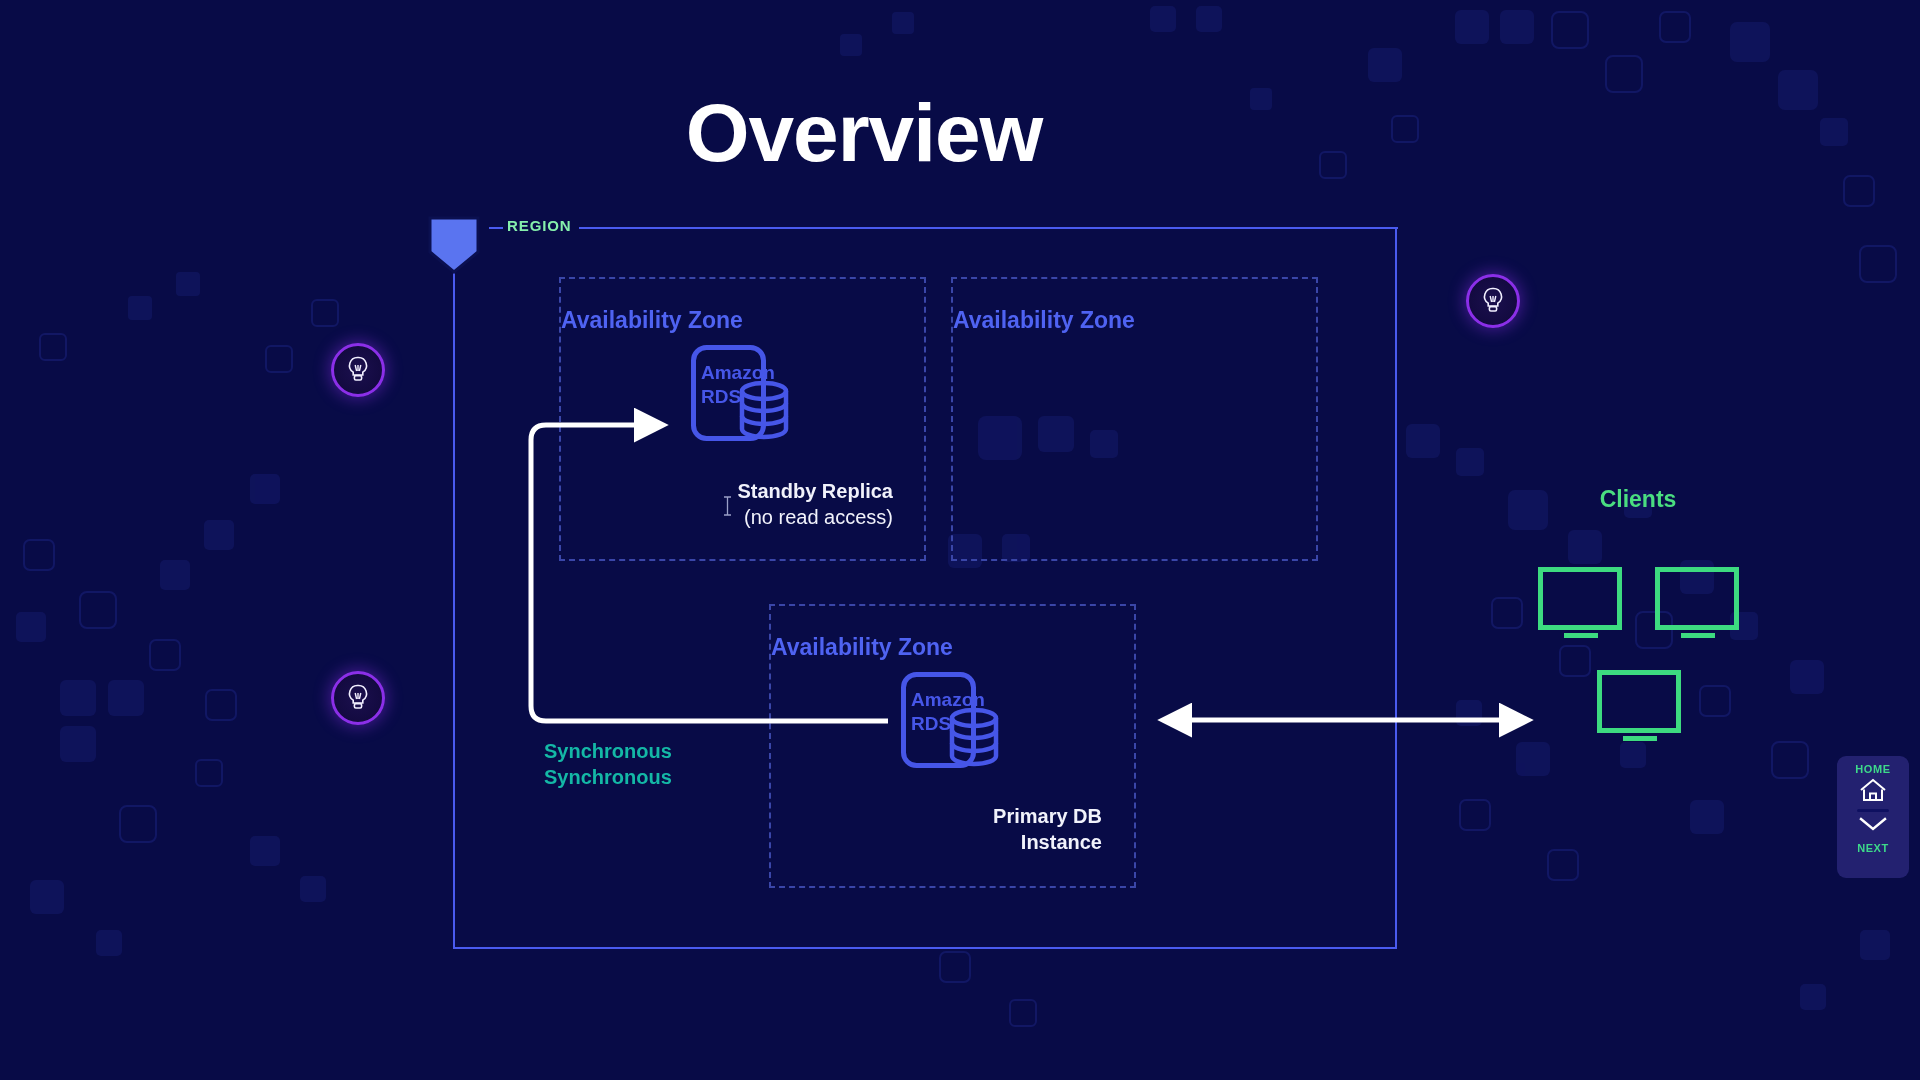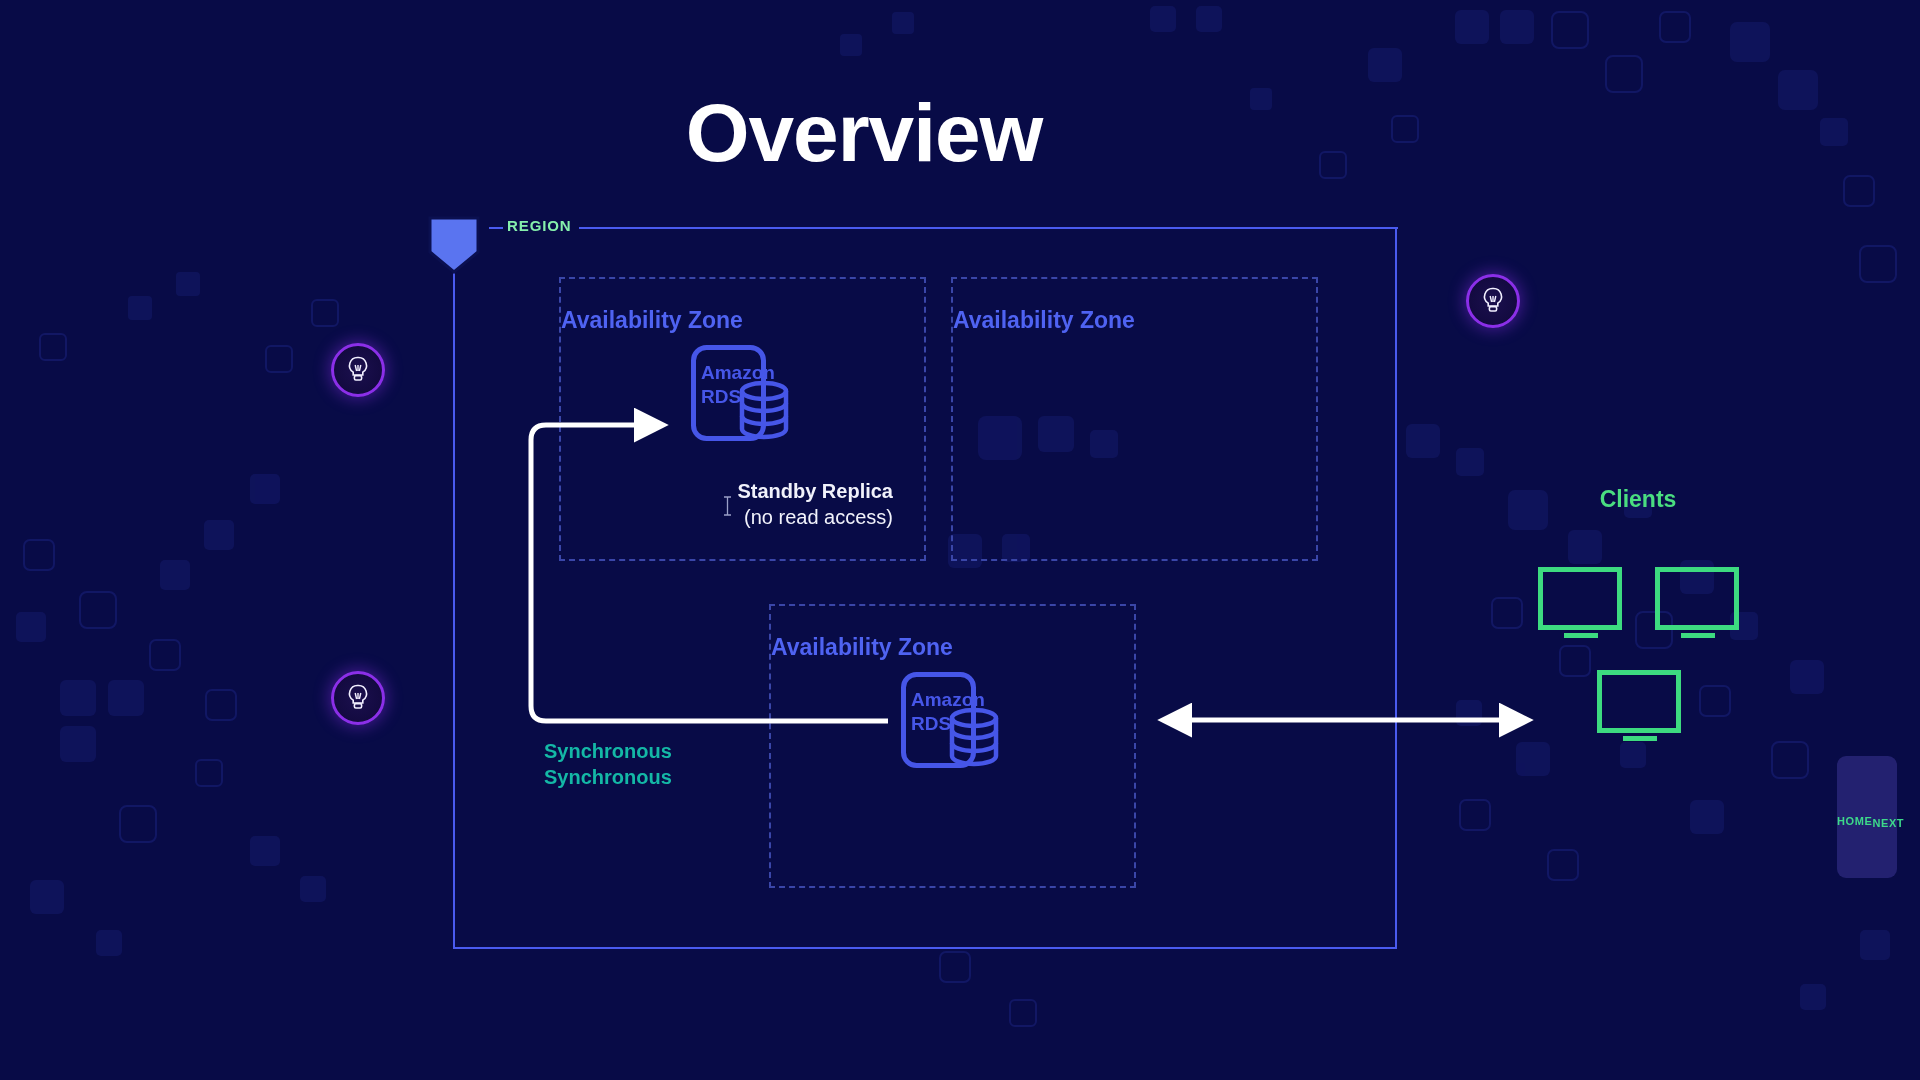--- a/index.html
+++ b/index.html
@@ -195,26 +195,26 @@
   }
   #hotspot-1 { left: 331px; top: 343px; }
   #hotspot-2 { left: 331px; top: 671px; }
   #hotspot-3 { left: 1466px; top: 274px; }
 
   
   #nav-widget {
     position: absolute;
     left: 1837px;
     top: 756px;
-    width: 60px;
+    width: 72px;
     height: 122px;
     background: #232170;
     border-radius: 9px;
     display: flex;
-    flex-direction: row;
+    flex-direction: column;
     align-items: center;
     justify-content: flex-start;
     padding-top: 7px;
   }
   .nav-label {
     font-size: 11px;
     font-weight: 700;
     letter-spacing: 0.6px;
     color: #3dd98a;
   }
@@ -362,20 +362,24 @@
       <path d="M51 58 a22 8 0 0 0 44 0"></path>
       <path d="M51 71 a22 8 0 0 0 44 0"></path>
     </g>
   </svg>
 
   <div class="node-caption" id="caption-standby">
     <div class="line-bold">Standby Replica</div>
     <div class="line-reg">(no read access)</div>
   </div>
 
+  <div class="node-caption" id="caption-primary">
+    <div class="line-bold">Primary DB</div>
+    <div class="line-bold">Instance</div>
+  </div>
 
   <svg id="connectors" width="1920" height="1080" viewBox="0 0 1920 1080">
     <defs>
       <marker id="arrowhead" viewBox="0 0 12 12" refX="9" refY="6" markerWidth="7" markerHeight="7" orient="auto-start-reverse">
         <path d="M0 0 L12 6 L0 12 Z" fill="#ffffff"></path>
       </marker>
     </defs>
 
     <path d="M 888 721 L 546 721 Q 531 721 531 706 L 531 440 Q 531 425 546 425 L 660 425" fill="none" stroke="#ffffff" stroke-width="5" stroke-linecap="butt" stroke-linejoin="round" marker-end="url(#arrowhead)"></path>
 
@@ -433,20 +437,20 @@
     <div class="nav-label">HOME</div>
     <svg class="nav-icon" width="28" height="26" viewBox="0 0 28 26" style="margin-top:2px">
       <path d="M2 13 L14 3 L26 13" fill="none" stroke="#ffffff" stroke-width="2"></path>
       <path d="M5 12.6 V23 H23 V12.6" fill="none" stroke="#ffffff" stroke-width="2"></path>
       <path d="M11 23 V16.5 H17 V23" fill="none" stroke="#ffffff" stroke-width="2"></path>
     </svg>
     <div id="nav-divider"></div>
     <svg class="nav-icon" width="30" height="16" viewBox="0 0 30 16">
       <path d="M3 3 L15 13 L27 3" fill="none" stroke="#ffffff" stroke-width="2.4" stroke-linecap="square"></path>
     </svg>
-    <div class="nav-label" style="margin-top:4px">NEXT</div>
+    <div class="nav-label" style="margin-top:10px">NEXT</div>
   </div>
 
   <svg id="text-caret" width="9" height="20" viewBox="0 0 9 20">
     <path d="M1 1 h7 M4.5 1 v18 M1 19 h7" stroke="#9aa0c8" stroke-width="1.3" fill="none"></path>
   </svg>
 
 </div>
 
 </body></html>

